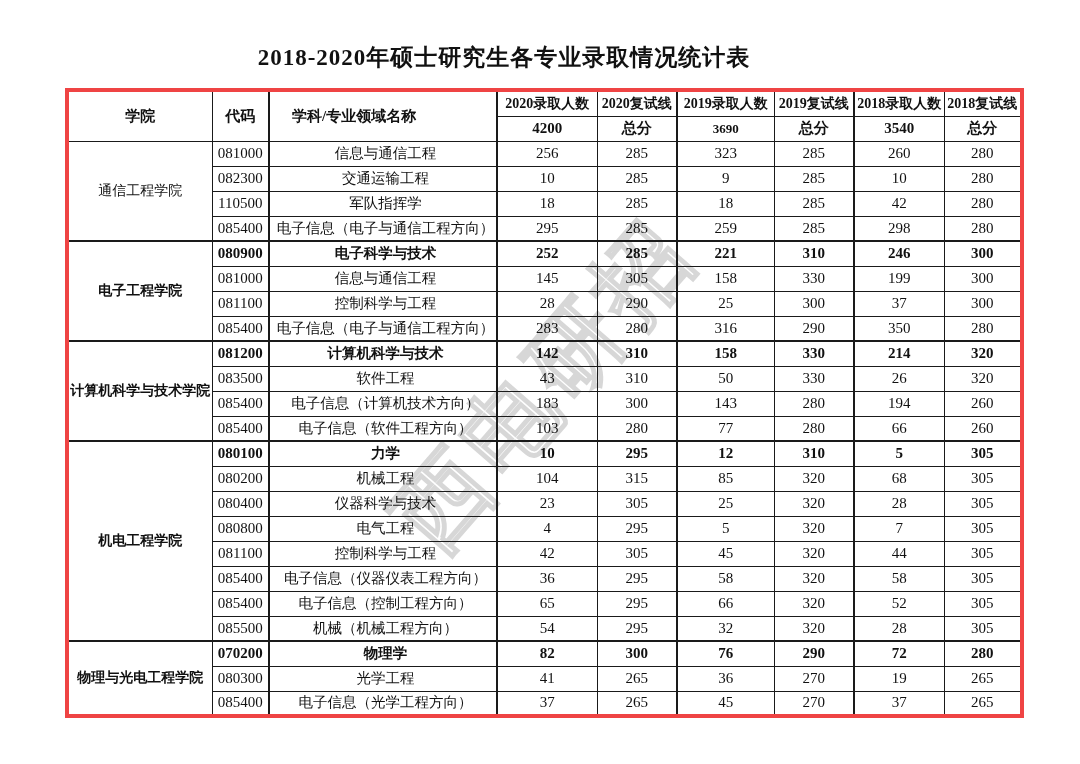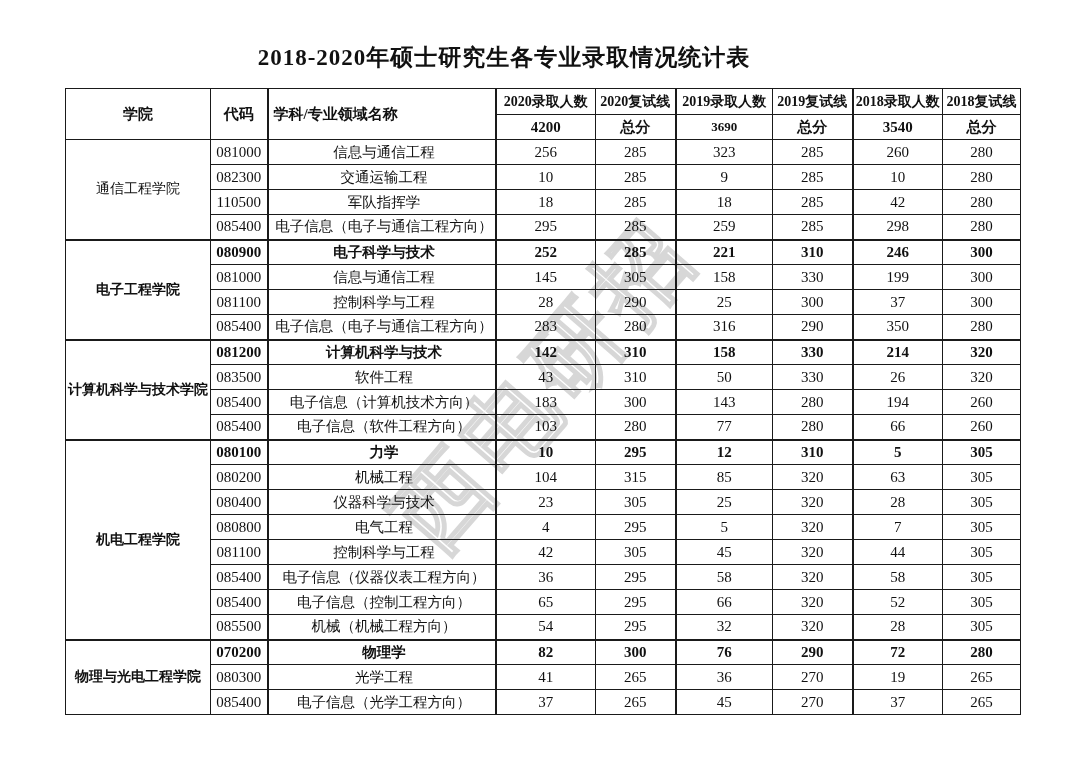--- a/index.html
+++ b/index.html
@@ -28,21 +28,21 @@
     text-align: center;
     vertical-align: middle;
     overflow: hidden;
     white-space: nowrap;
   }
   table.stats th { font-weight: bold; height: 25px; font-size: 14px; }
   table.stats thead tr:first-child th { height: 26px; }
   table.stats td { height: 25px; }
 
   
-  table.stats { border: 1px solid #ef4444; }
+  table.stats { border: 4px solid #ef4444; }
   td.college-cell { font-size: 14px; }
   .col-major-b { border-left-width: 2px !important; }
   .col-year-b  { border-left-width: 2px !important; }
   tr.group-start td { border-top-width: 2px; font-weight: bold; }
 
   td.major-cell {
     text-align: left;
     padding-left: 5px;
     font-size: 14.5px;
   }
@@ -82,21 +82,21 @@
     <col style="width:80px">
     <col style="width:97px">
     <col style="width:80px">
     <col style="width:90px">
     <col style="width:78px">
   </colgroup>
   <thead>
     <tr>
       <th rowspan="2" style="font-size:15px">学院</th>
       <th rowspan="2" style="font-size:15px">代码</th>
-      <th rowspan="2" class="col-major-b" style="text-align:left; padding-left:5px; font-size:15px">学科/专业领域名称</th>
+      <th rowspan="2" class="col-major-b" style="text-align:left; padding-left:22px; font-size:15px">学科/专业领域名称</th>
       <th class="col-year-b">2020录取人数</th>
       <th>2020复试线</th>
       <th class="col-year-b">2019录取人数</th>
       <th>2019复试线</th>
       <th class="col-year-b">2018录取人数</th>
       <th>2018复试线</th>
     </tr>
     <tr>
       <th class="col-year-b" style="font-size:15px">4200</th>
       <th style="font-size:15px">总分</th>
@@ -241,21 +241,21 @@
         <td class="value-cell col-year-b">5</td>
         <td class="value-cell">305</td>
       </tr>
       <tr>
         <td class="code-cell">080200</td>
         <td class="major-cell col-major-b">机械工程</td>
         <td class="value-cell col-year-b">104</td>
         <td class="value-cell">315</td>
         <td class="value-cell col-year-b">85</td>
         <td class="value-cell">320</td>
-        <td class="value-cell col-year-b">63</td>
+        <td class="value-cell col-year-b">68</td>
         <td class="value-cell">305</td>
       </tr>
       <tr>
         <td class="code-cell">080400</td>
         <td class="major-cell col-major-b">仪器科学与技术</td>
         <td class="value-cell col-year-b">23</td>
         <td class="value-cell">305</td>
         <td class="value-cell col-year-b">25</td>
         <td class="value-cell">320</td>
         <td class="value-cell col-year-b">28</td>

